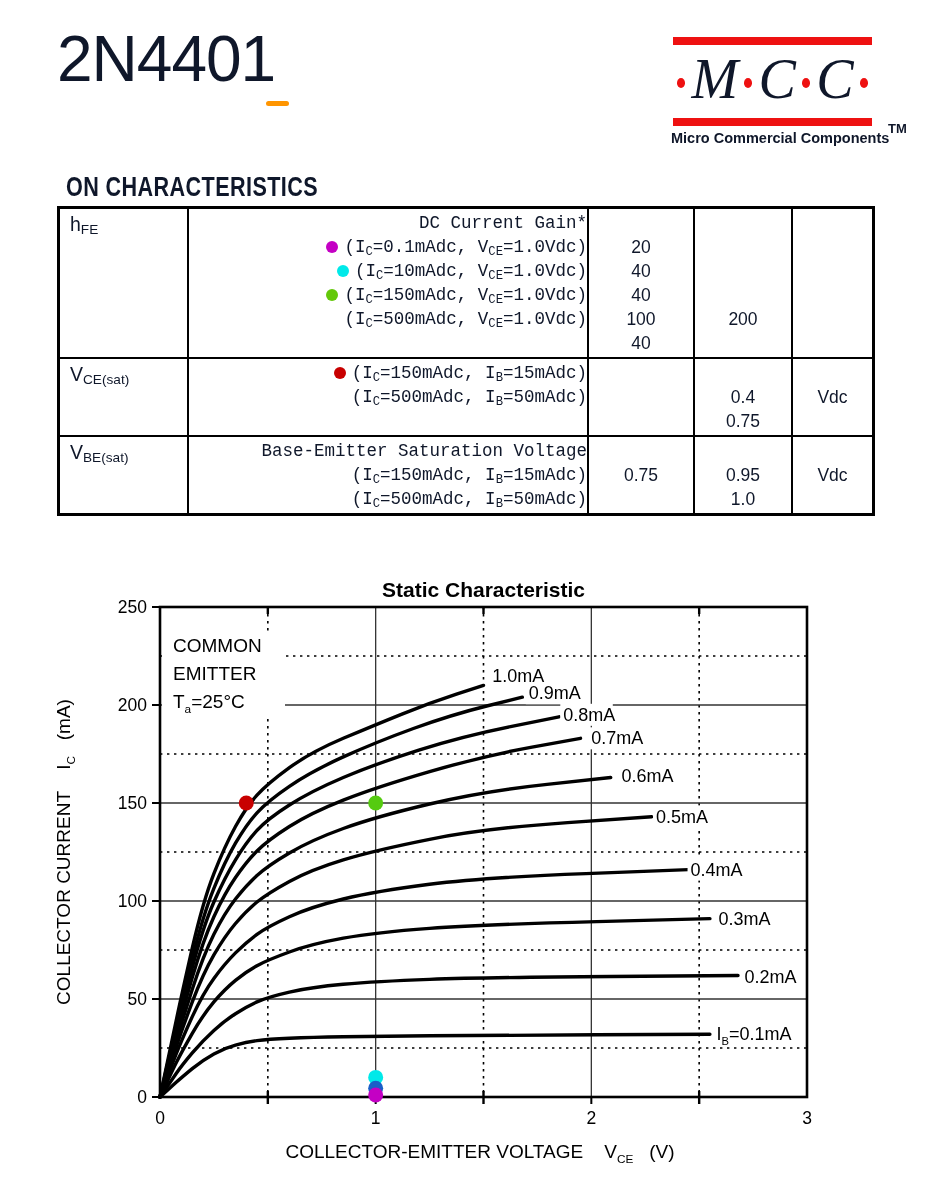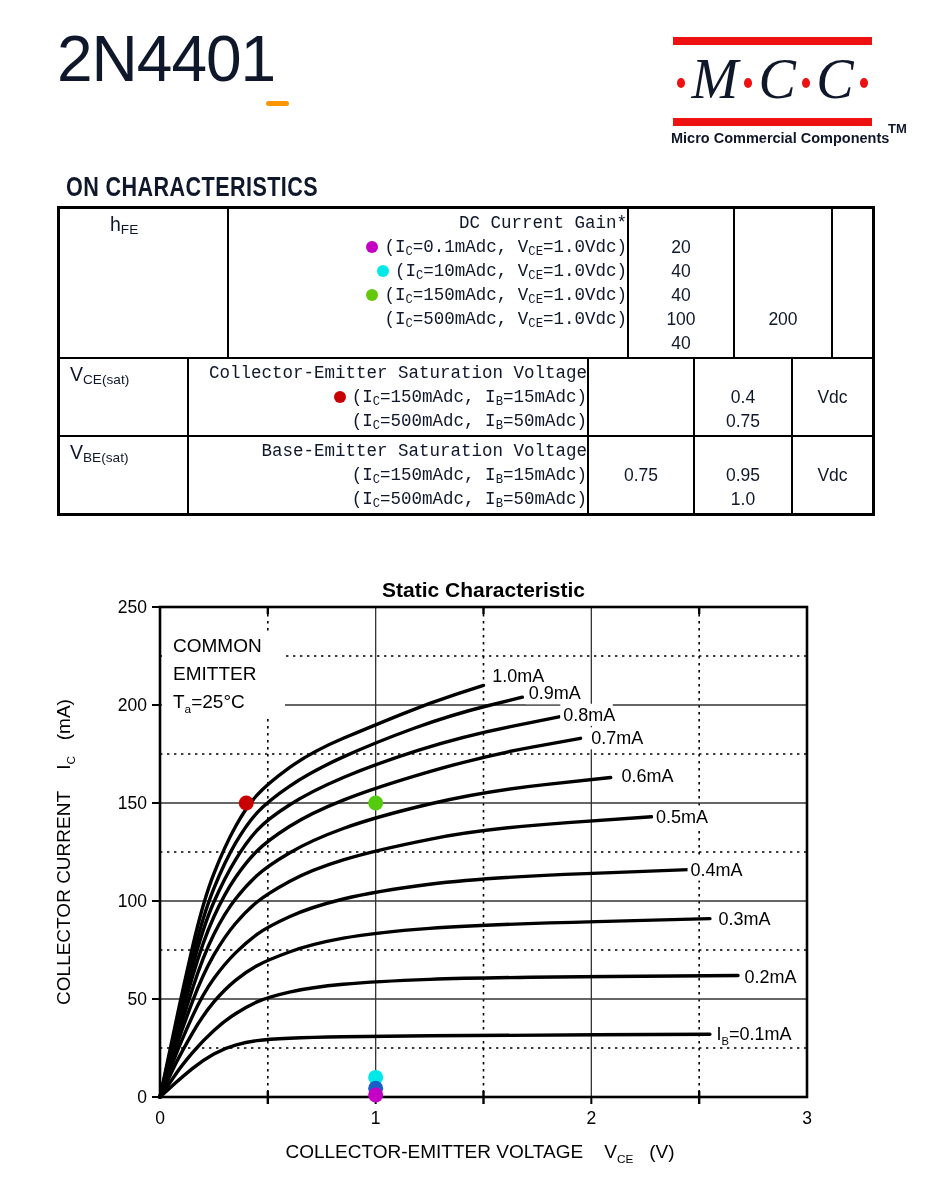--- a/index.html
+++ b/index.html
@@ -24,21 +24,21 @@
 
   
   .section-heading{position:absolute;left:66px;top:172px;font-size:27px;font-weight:bold;
                    transform:scaleX(0.8);transform-origin:left center;letter-spacing:0.5px;
                    white-space:nowrap;}
 
   
   .chars-table{position:absolute;left:57px;top:206px;width:812px;border:3px solid #000;
                font-size:17.5px;}
   .t-row{display:grid;grid-template-columns:127px 400px 106px 98px auto;border-top:2.5px solid #000;}
-  .t-row:first-child{border-top:none;padding-left:40px;}
+  .t-row:first-child{border-top:none;}
   .t-cell{border-left:2.5px solid #000;padding:2px 0 2px;min-width:0;}
   .t-cell.t-sym{border-left:none;padding:4px 0 0 10px;font-size:19.5px;}
   sub{font-size:0.7em;line-height:0;vertical-align:-0.25em;}
   .t-line{height:24px;display:flex;align-items:center;justify-content:center;white-space:nowrap;}
   .d-line{justify-content:flex-end;padding-left:6px;font-family:Liberation Mono, monospace;}
   .d-head{padding-left:15px;}
   .bullet{width:12px;height:12px;border-radius:50%;margin-right:6px;flex:none;}
   .bullet.ghost{background:transparent;}
 
   
@@ -116,23 +116,20 @@
           <div class="t-line"></div>
           <div class="t-line"></div>
           <div class="t-line"></div>
           <div class="t-line"></div>
           <div class="t-line"></div>
         </div>
       </div>
       <div class="t-row">
         <div class="t-cell t-sym">V<sub>CE(sat)</sub></div>
         <div class="t-cell t-desc">
-          <div class="t-line d-line d-head">
-            <span class="d-text">Collector-Emitter Saturation Voltage</span>
-          </div>
           <div class="t-line d-line">
             <div class="bullet" style="background: rgb(200, 0, 0);"></div>
             <span class="d-text">(I<sub>C</sub>=150mAdc, I<sub>B</sub>=15mAdc)</span>
           </div>
           <div class="t-line d-line">
             <div class="bullet ghost"></div>
             <span class="d-text">(I<sub>C</sub>=500mAdc, I<sub>B</sub>=50mAdc)</span>
           </div>
         </div>
         <div class="t-cell t-num">

